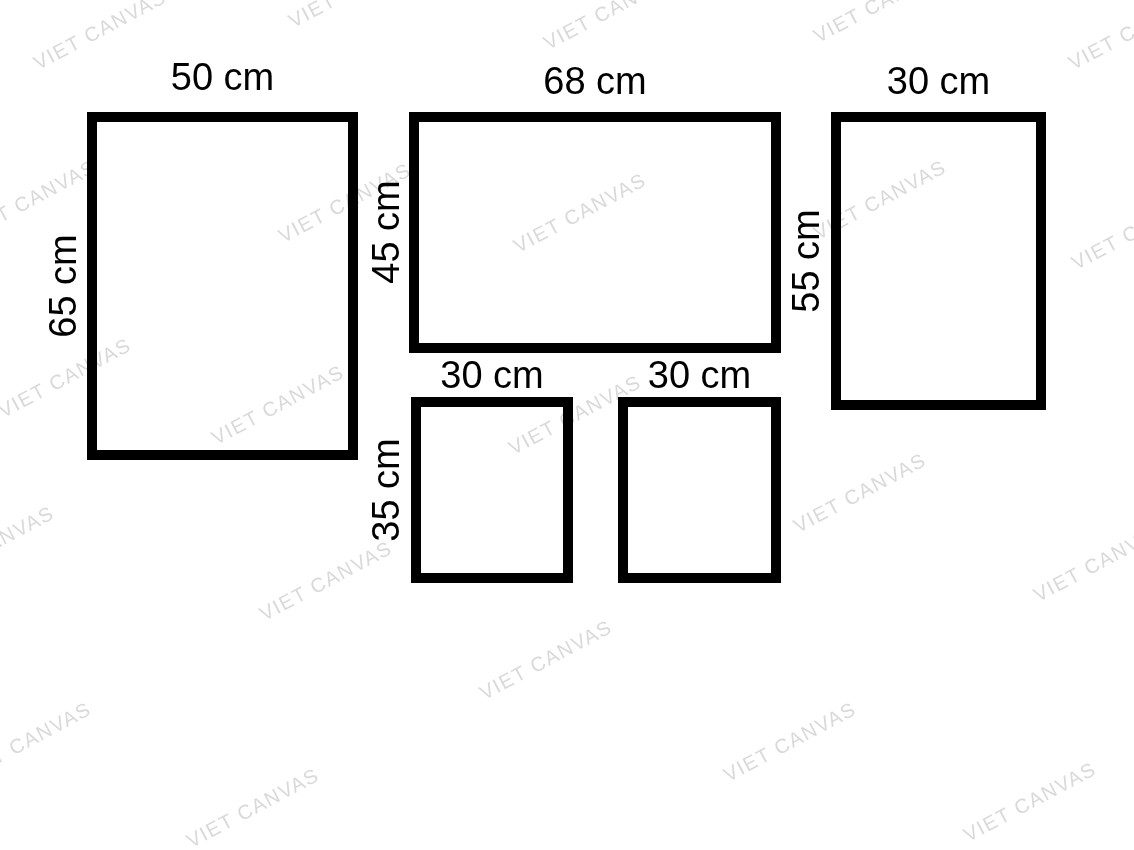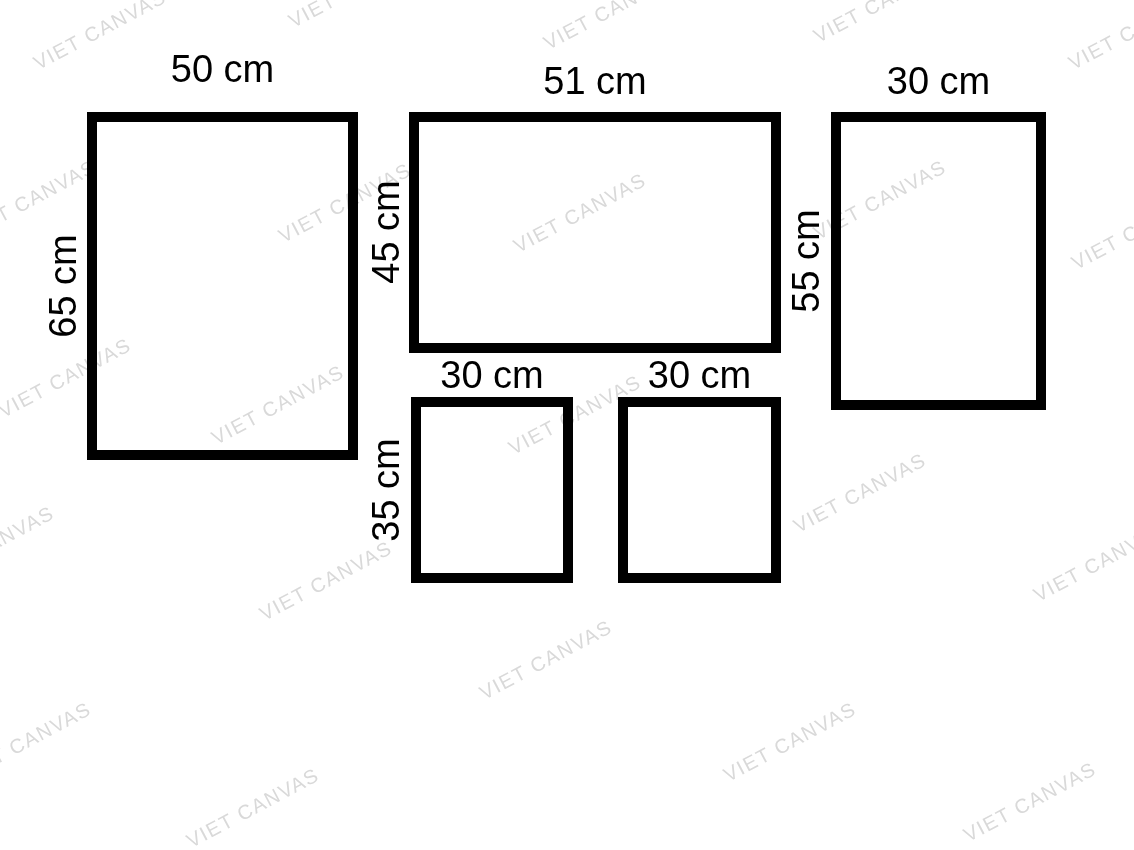--- a/index.html
+++ b/index.html
@@ -46,21 +46,21 @@
   .f5 { left: 618px; top: 397px; width: 163px; height: 186px; }
   
   .top-label {
     position: absolute;
     z-index: 3;
     font-size: 38px;
     line-height: 42px;
     text-align: center;
     white-space: nowrap;
   }
-  .tl1 { left: 87px;  top: 48px;  width: 271px; }
+  .tl1 { left: 87px;  top: 56px;  width: 271px; }
   .tl2 { left: 409px; top: 60px;  width: 372px; }
   .tl3 { left: 831px; top: 60px;  width: 215px; }
   .tl4 { left: 411px; top: 354px; width: 162px; }
   .tl5 { left: 618px; top: 354px; width: 163px; }
   
   .side-label {
     position: absolute;
     z-index: 3;
     font-size: 38px;
     line-height: 40px;
@@ -106,21 +106,21 @@
       <span class="wm" style="left: -12px; top: 546px; color: rgb(217, 217, 217);">VIET CANVAS</span>
       <span class="wm" style="left: 326px; top: 581px; color: rgb(217, 217, 217);">VIET CANVAS</span>
       <span class="wm" style="left: 546px; top: 660px; color: rgb(217, 217, 217);">VIET CANVAS</span>
       <span class="wm" style="left: 25px; top: 742px; color: rgb(217, 217, 217);">VIET CANVAS</span>
       <span class="wm" style="left: 253px; top: 808px; color: rgb(217, 217, 217);">VIET CANVAS</span>
       <span class="wm" style="left: 790px; top: 742px; color: rgb(217, 217, 217);">VIET CANVAS</span>
       <span class="wm" style="left: 1030px; top: 802px; color: rgb(217, 217, 217);">VIET CANVAS</span>
     </div>
 
   <div class="top-label tl1">50 cm</div>
-  <div class="top-label tl2">51 cm</div>
+  <div class="top-label tl2">68 cm</div>
   <div class="top-label tl3">30 cm</div>
   <div class="top-label tl4">30 cm</div>
   <div class="top-label tl5">30 cm</div>
 
   <div class="side-label sl1">65 cm</div>
   <div class="side-label sl2">45 cm</div>
   <div class="side-label sl3">55 cm</div>
   <div class="side-label sl4">35 cm</div>
 
   <div class="frame f1"></div>

